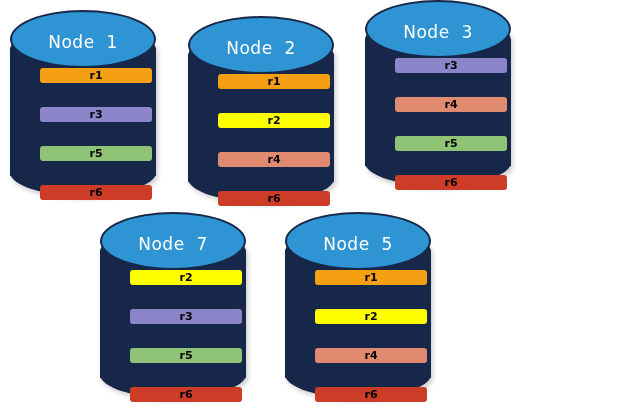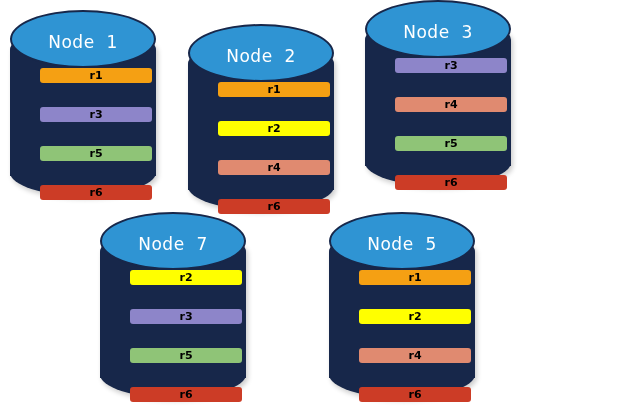--- a/index.html
+++ b/index.html
@@ -90,24 +90,24 @@
     align-items: center;
     justify-content: center;
     color: #000000;
     font-size: 11px;
     font-weight: bold;
     line-height: 1;
   }
 
   
   #node-1 { left: 10px;  top: 10px;  }
-  #node-2 { left: 188px; top: 24px; text-align: center;  }
+  #node-2 { left: 188px; top: 16px; text-align: center;  }
   #node-3 { left: 365px; top: 0; padding-left: 28px;  }
   #node-4 { left: 100px; top: 212px; }
-  #node-5 { left: 285px; top: 212px; margin-left: 44px; }
+  #node-5 { left: 285px; top: 212px; }
 </style>
 </head>
 <body>
 
 <div id="diagram">
 
   <div class="node" id="node-1">
     <div class="cyl-body">
       <div class="cyl-body-fill"></div>
     </div>

